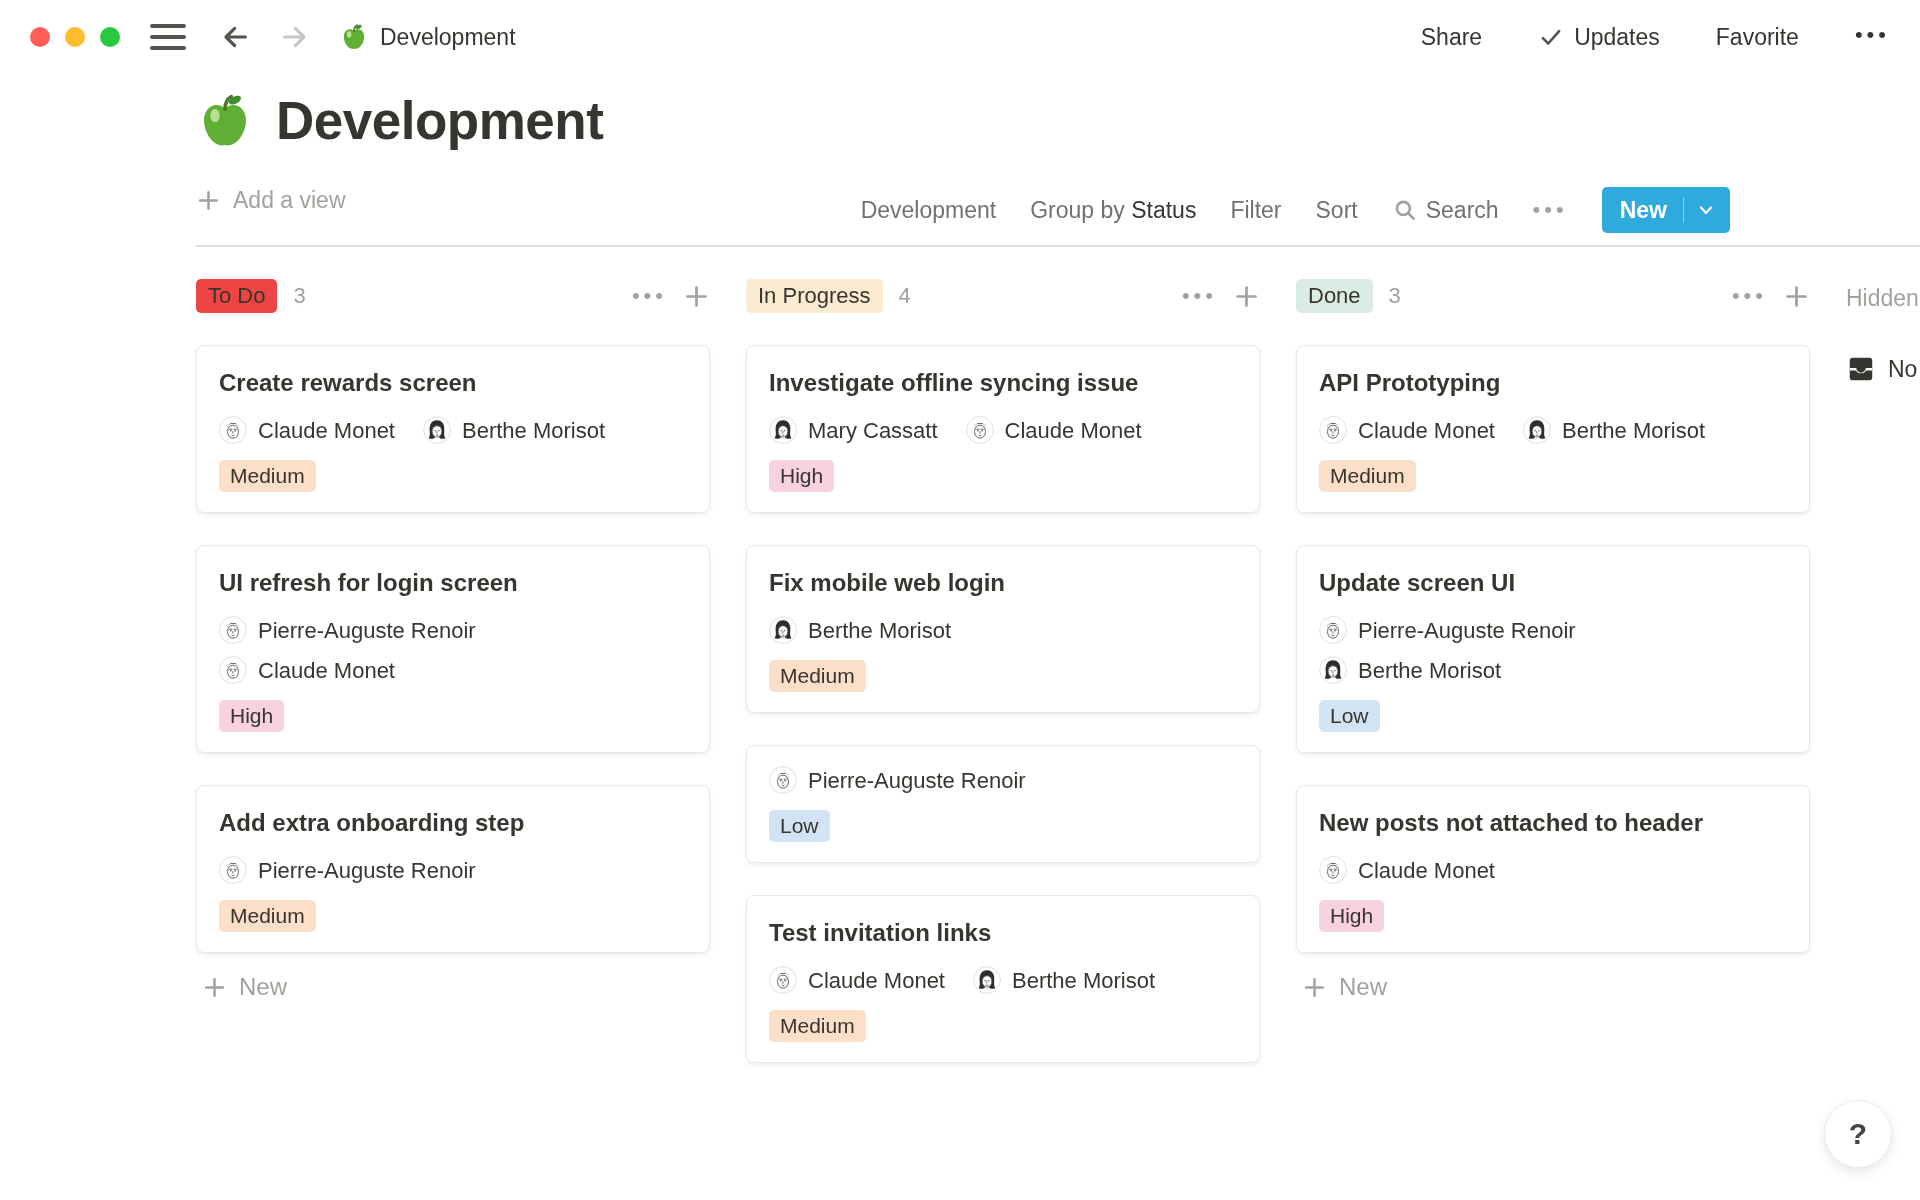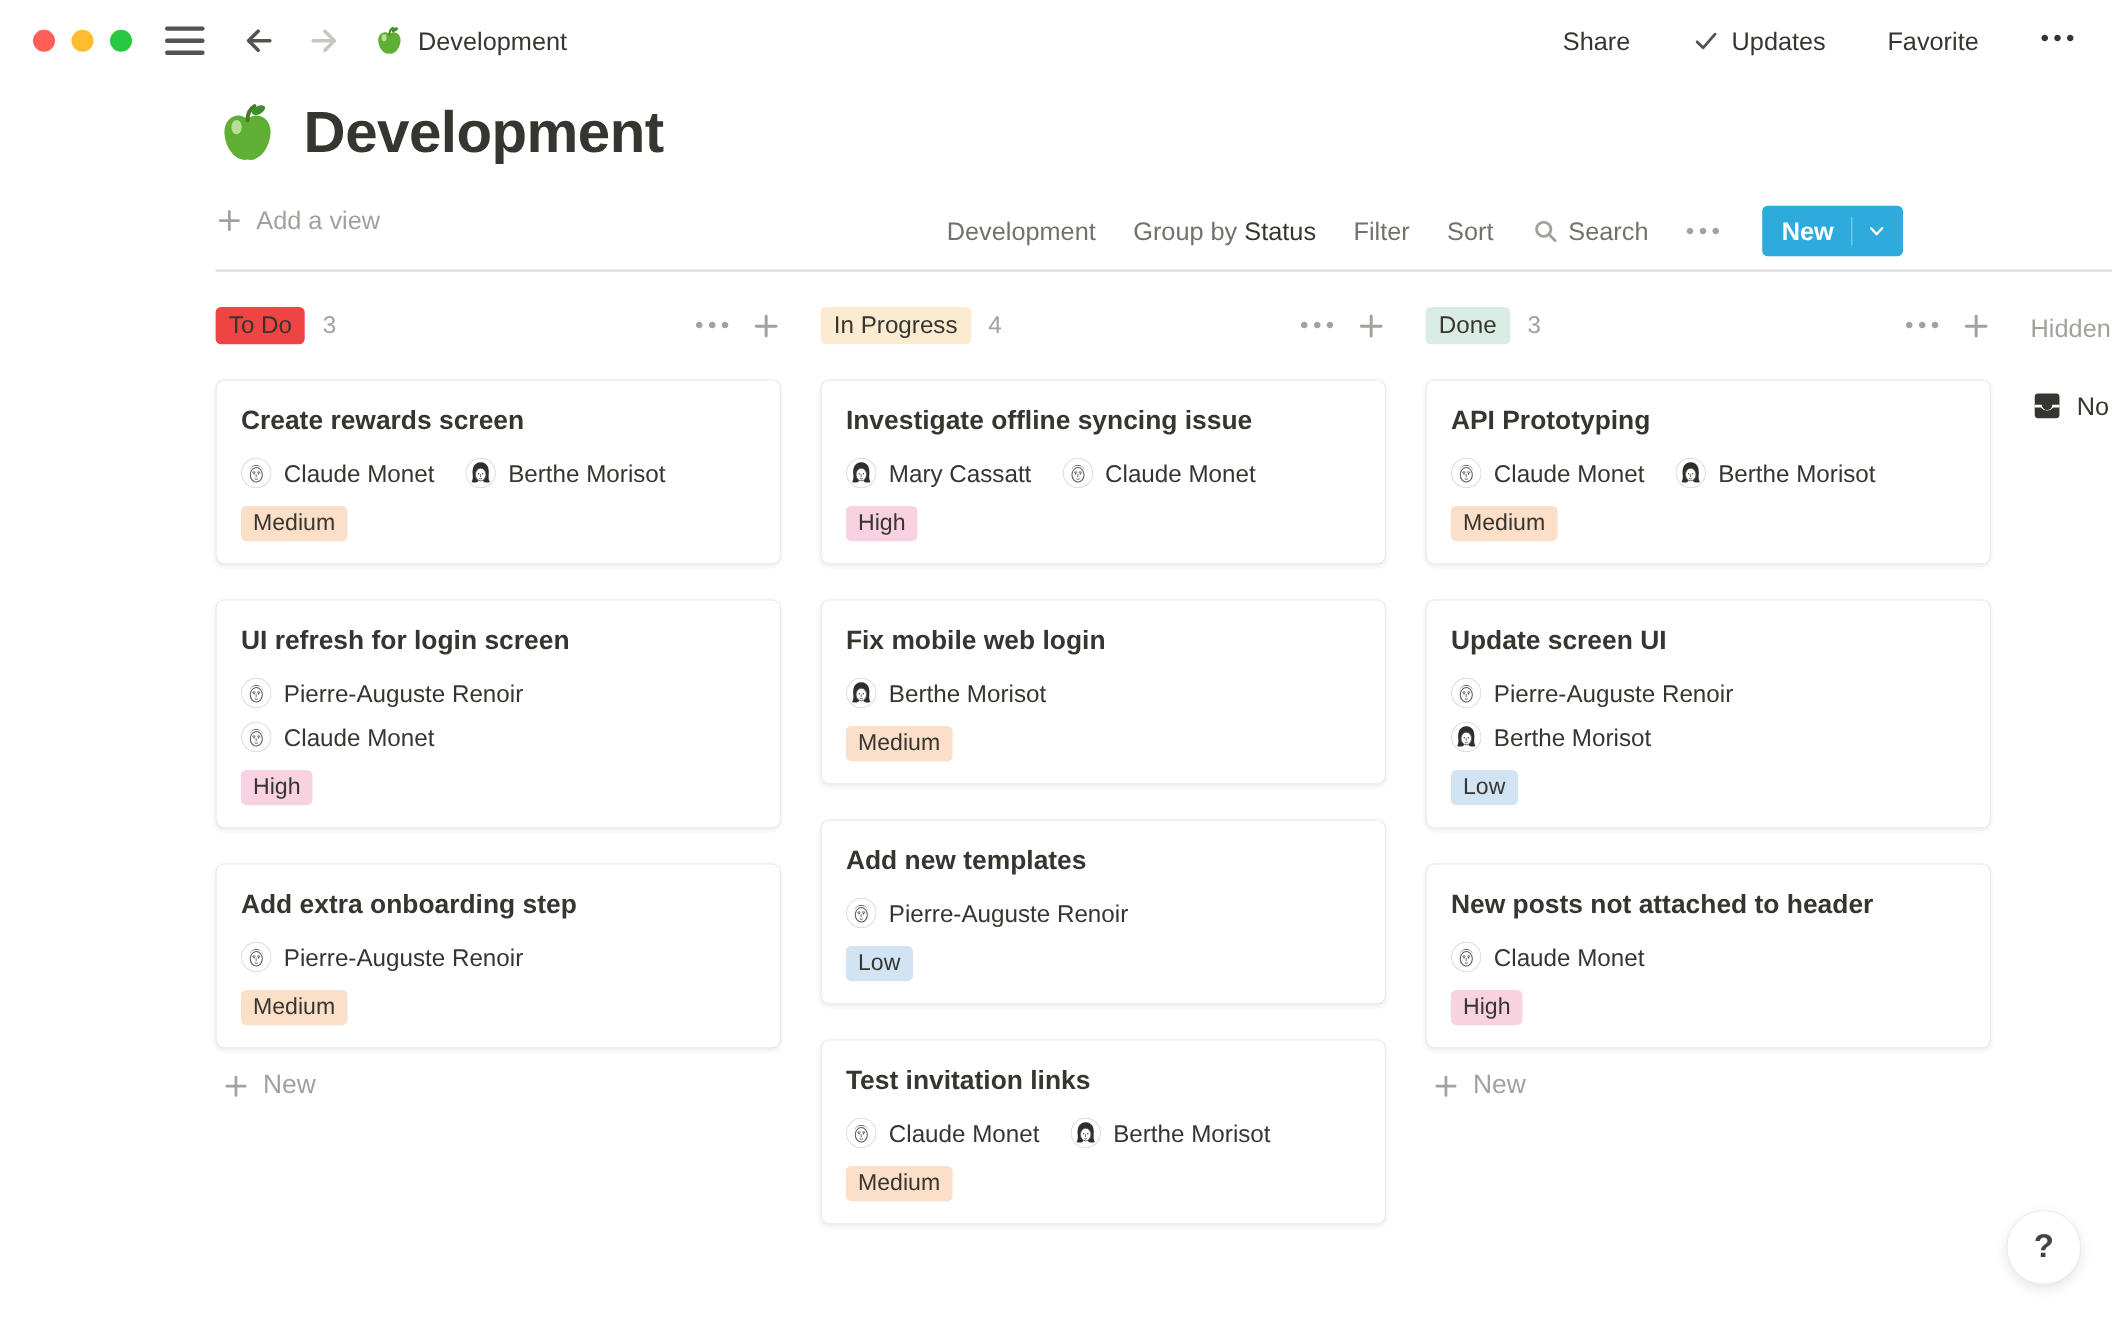--- a/index.html
+++ b/index.html
@@ -335,21 +335,20 @@
       <path d="M11.9 13.2 L11.9 14.8 M11.1 16.4 Q12 17 12.9 16.4" stroke="#5C5A56" stroke-width="0.7" fill="none" stroke-linecap="round"></path>
     </svg>
   </span>
     <span>Berthe Morisot</span>
   </span>
 </div>
     <span class="prio-badge" style="background: rgb(251, 223, 201);">Medium</span>
   </div>
 
   <div class="card">
-    <div class="card-title">Add new templates</div>
     <div class="assignees">
   <span class="assignee">
     <span class="avatar">
     <svg viewBox="0 0 24 24" xmlns="http://www.w3.org/2000/svg">
       <circle cx="12" cy="12" r="11.5" fill="#FFFFFF" stroke="#DCDAD7" stroke-width="0.8"></circle>
       <path d="M7.2 10.2 C6.6 4.6 17.4 4.6 16.8 10.2 C16.4 7.6 15.5 6.6 12 6.6 C8.5 6.6 7.6 7.6 7.2 10.2 Z" fill="#3B3A38"></path>
       <ellipse cx="12" cy="13.4" rx="4.7" ry="5.6" fill="#FEFEFD" stroke="#5C5A56" stroke-width="0.8"></ellipse>
       <circle cx="10.2" cy="12.6" r="0.6" fill="#33322F"></circle>
       <circle cx="13.8" cy="12.6" r="0.6" fill="#33322F"></circle>
       <path d="M11.9 13.2 L11.9 15.0 M11.0 16.7 Q12 17.3 13.0 16.7" stroke="#5C5A56" stroke-width="0.7" fill="none" stroke-linecap="round"></path>

